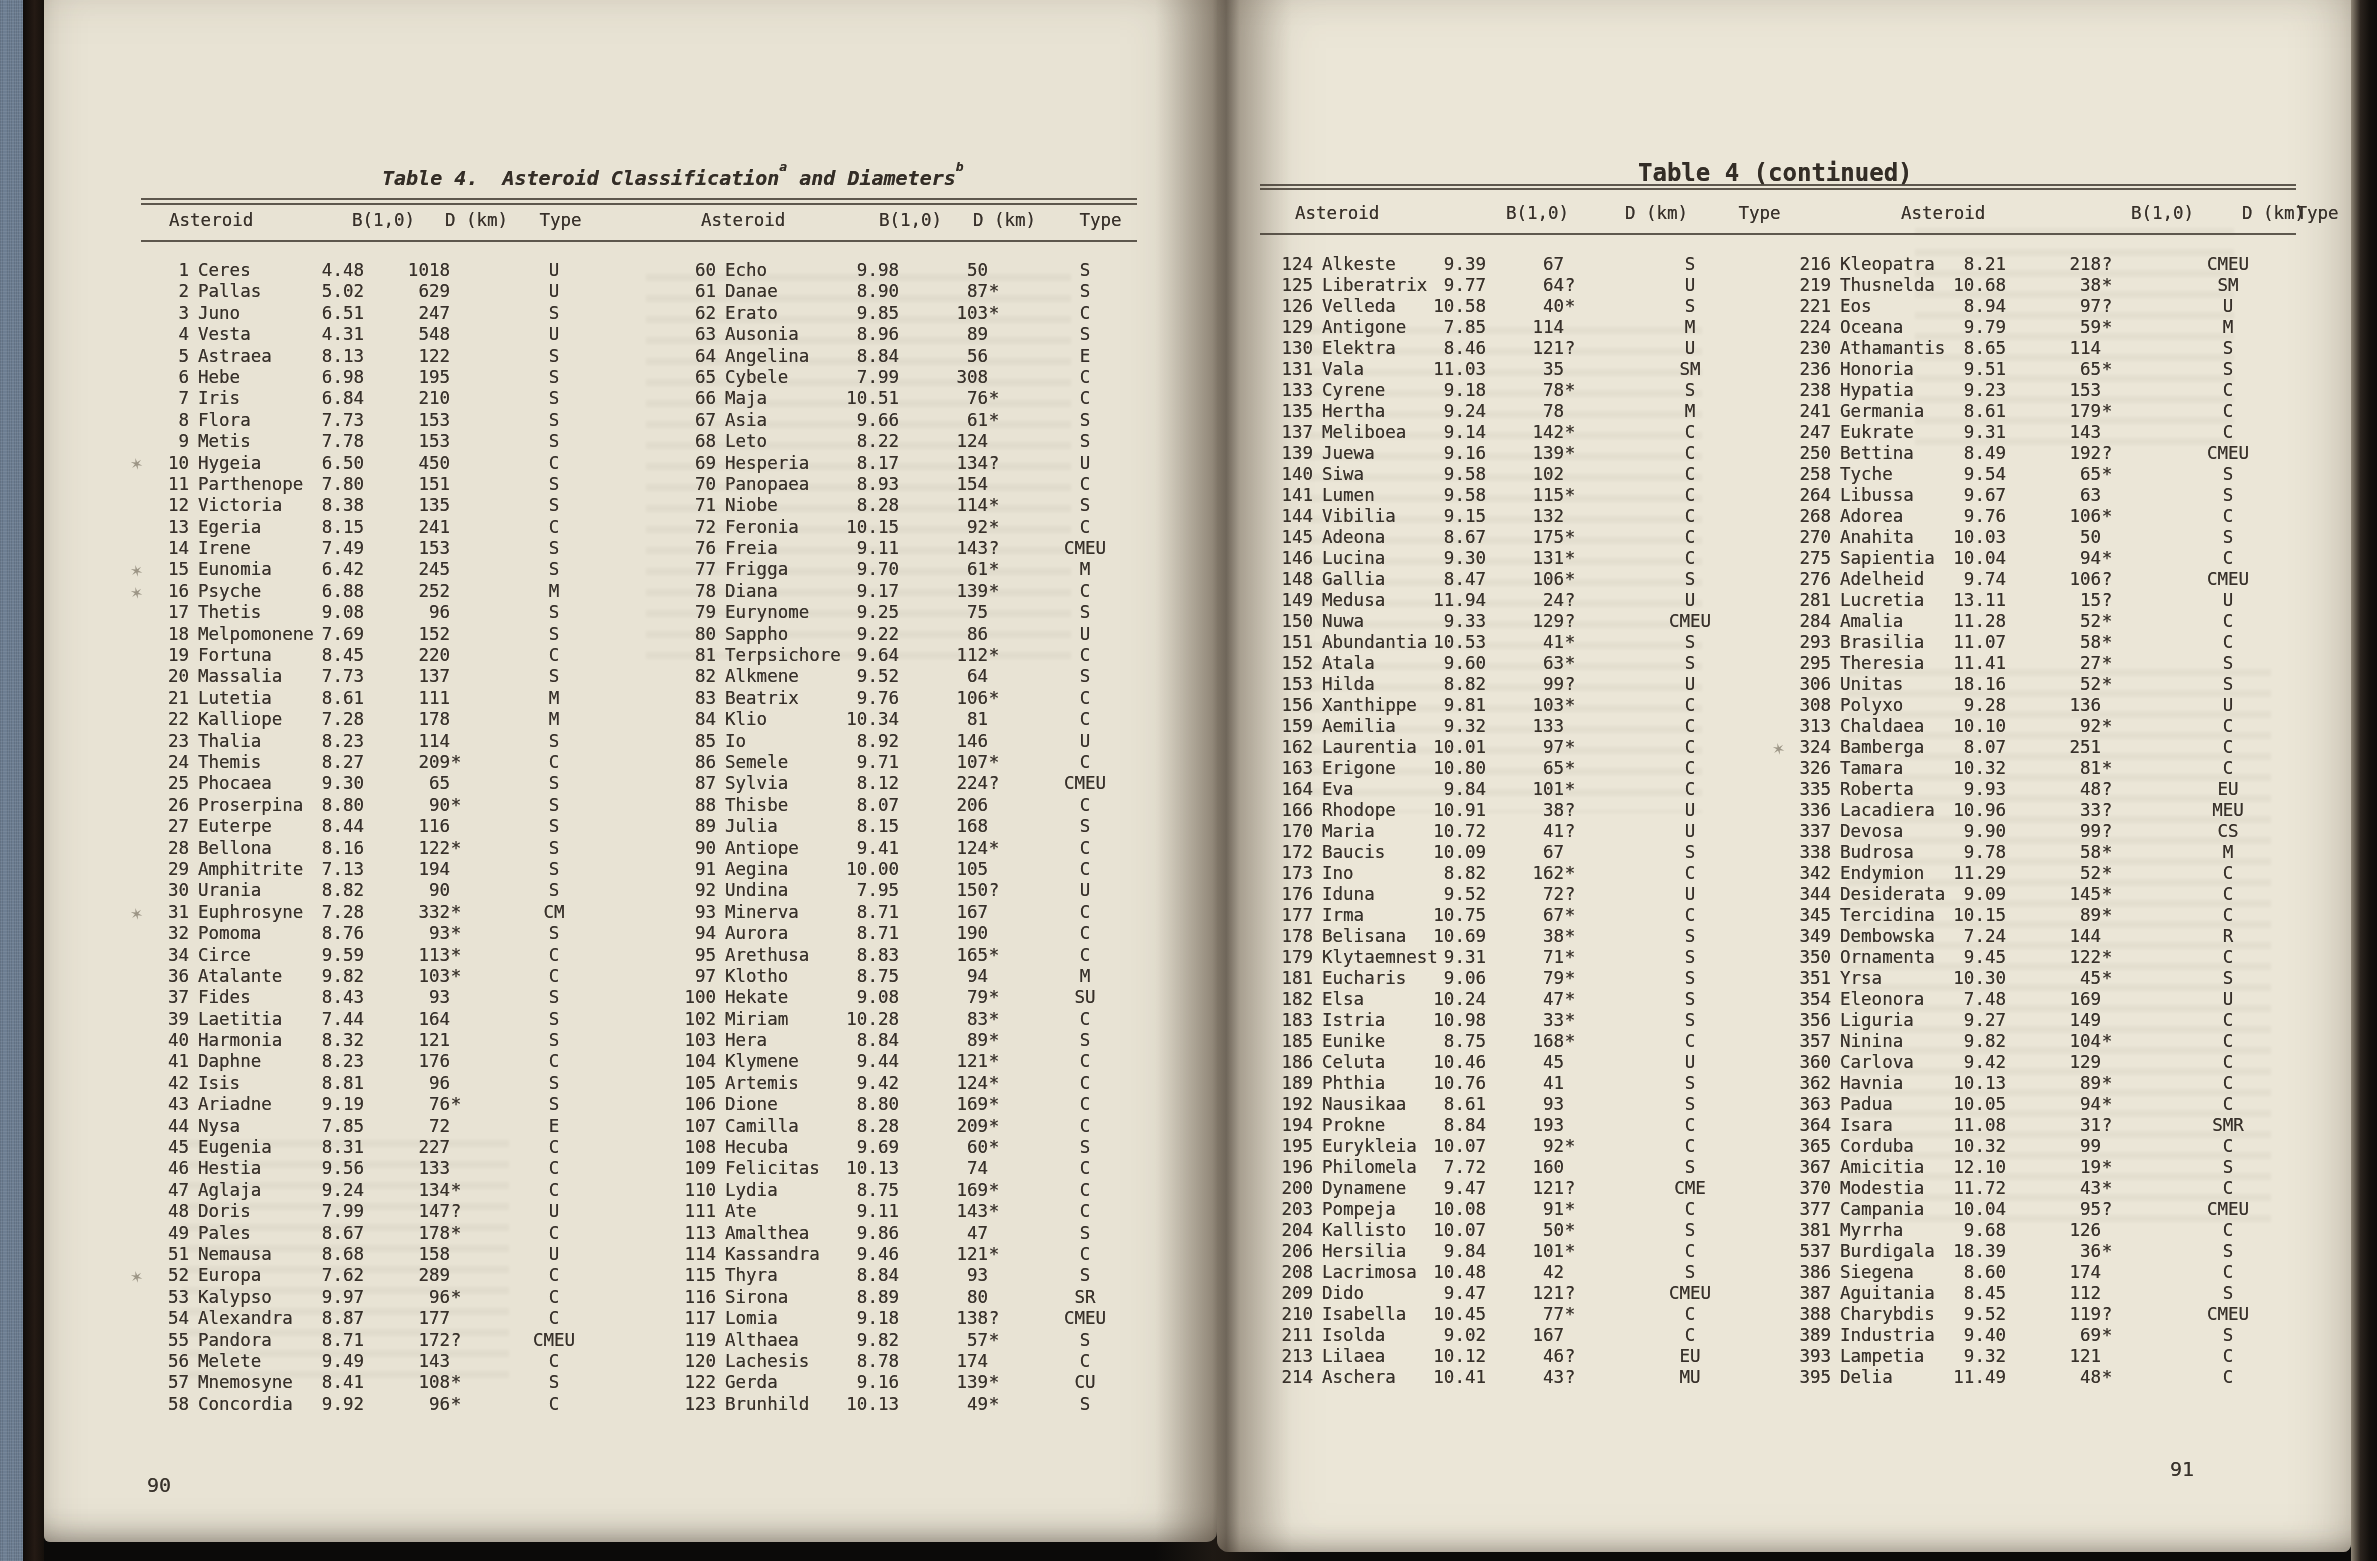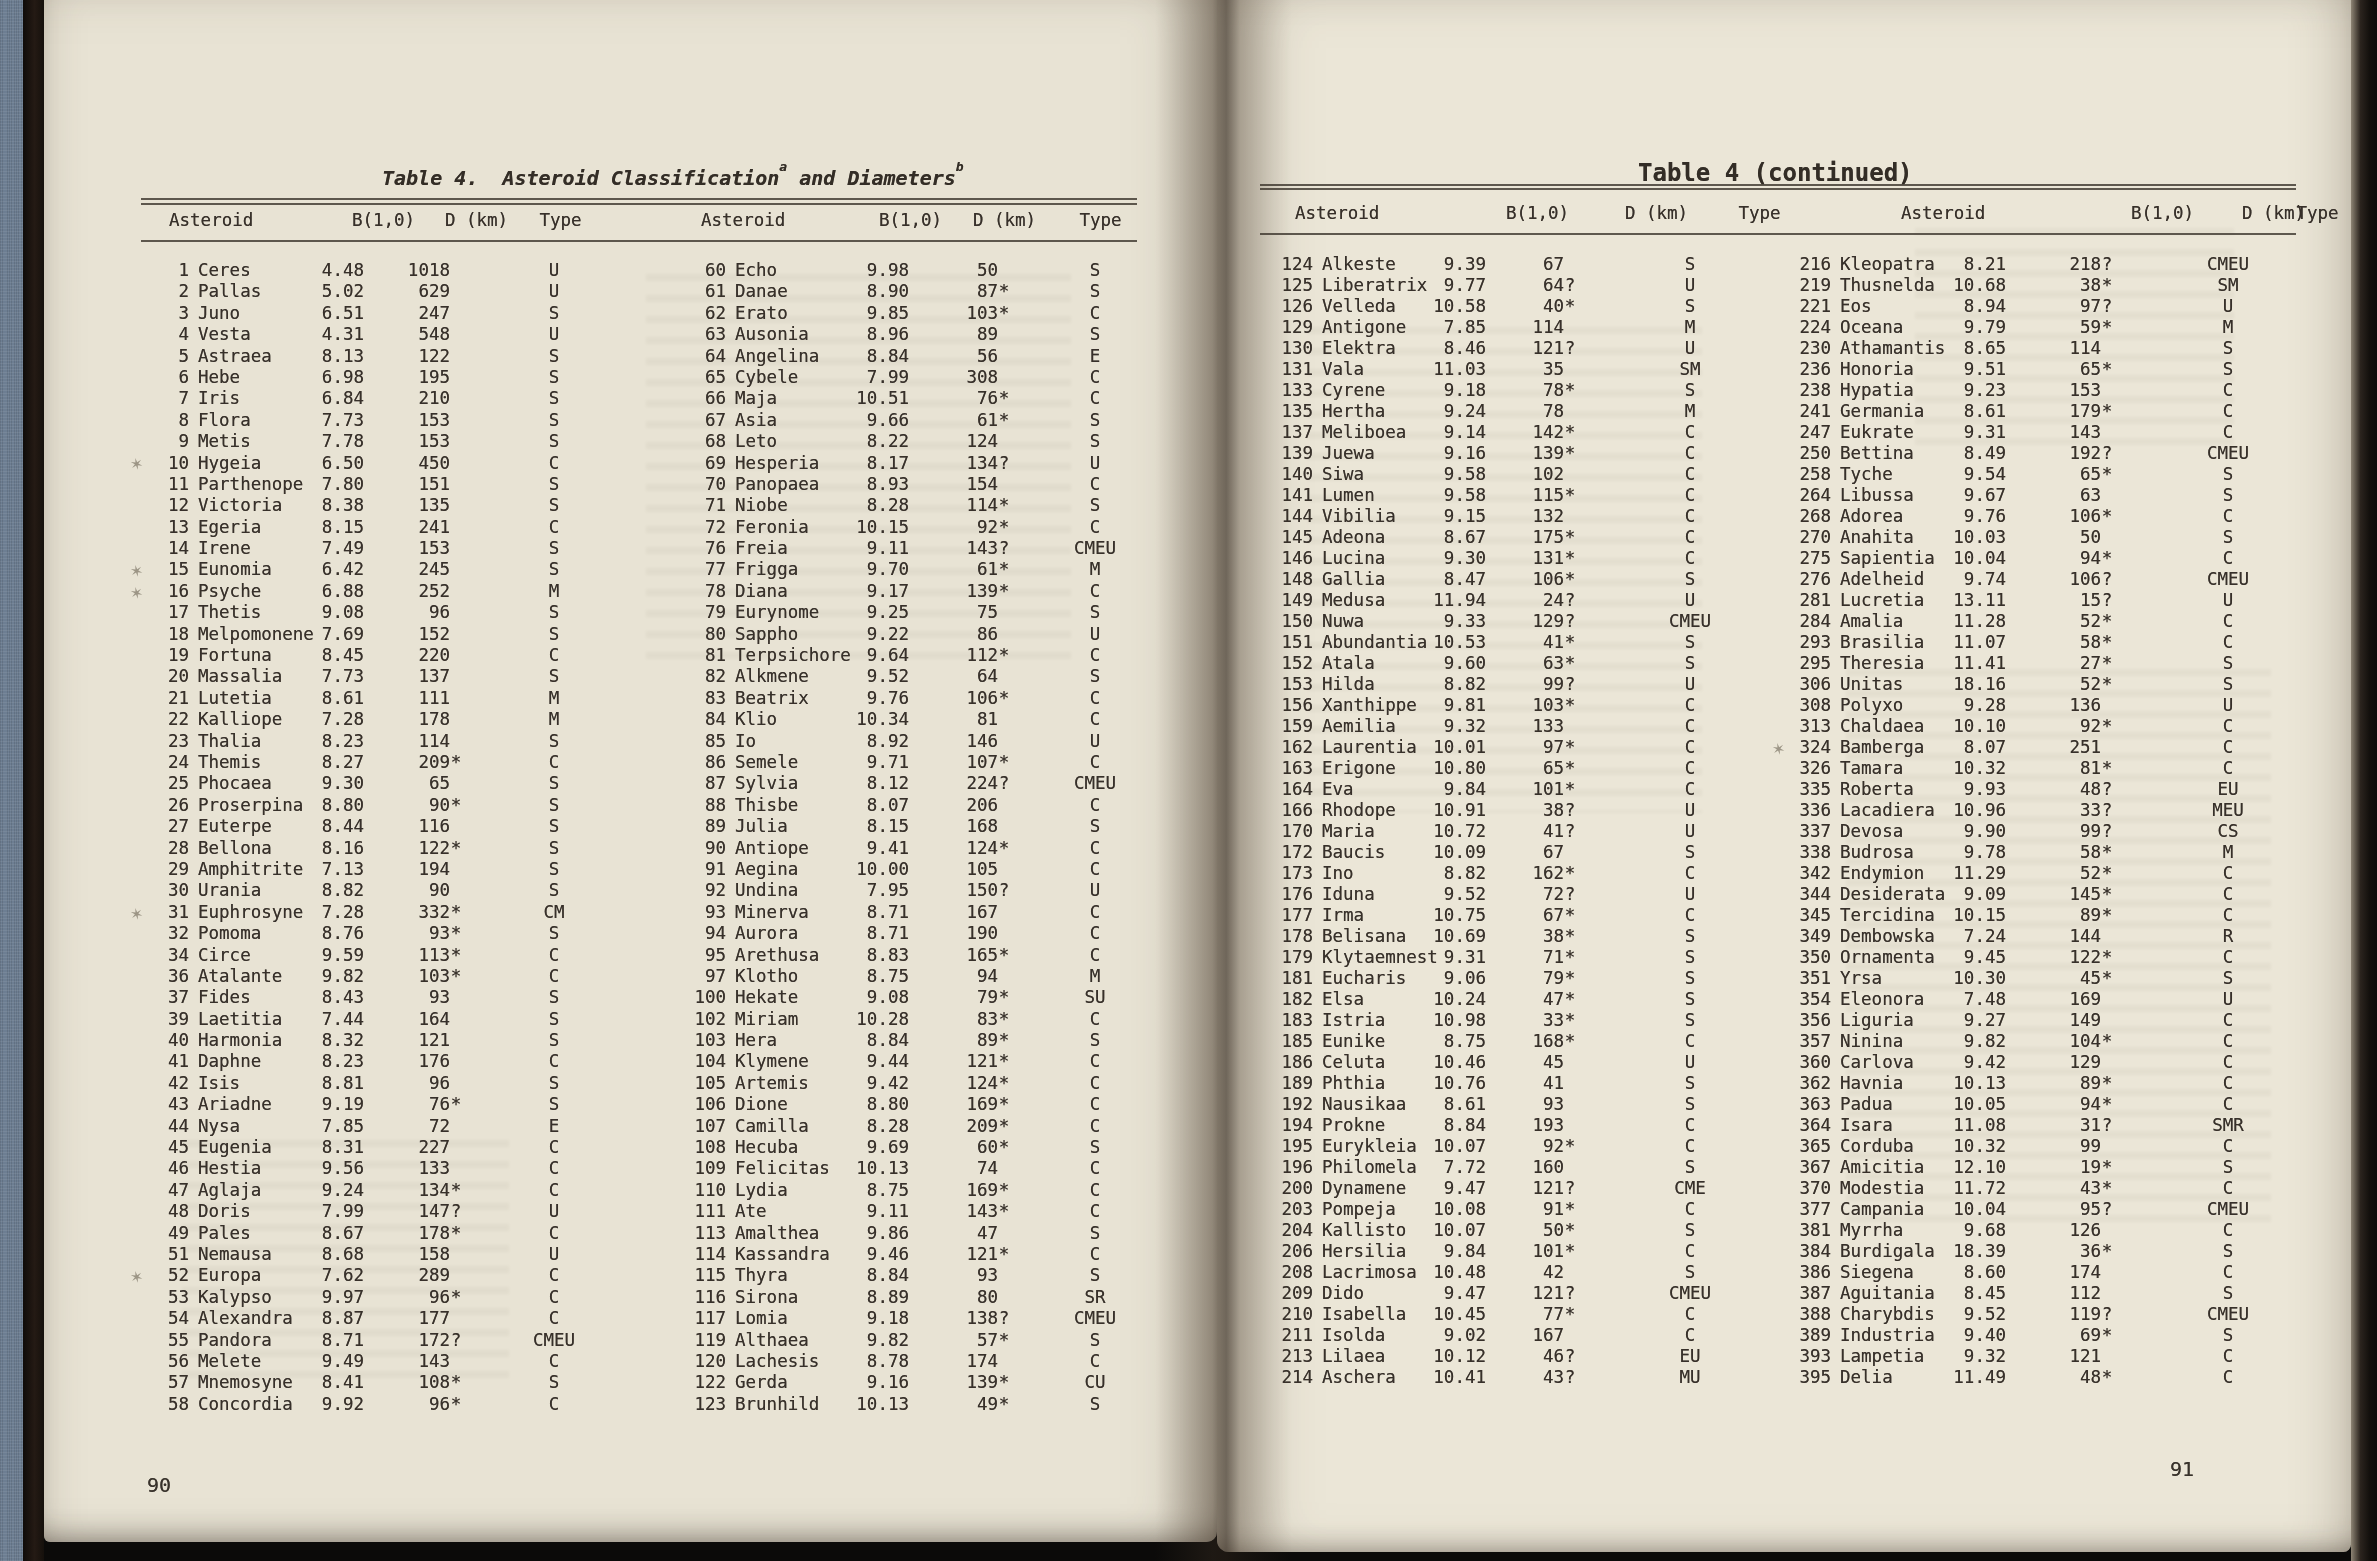--- a/index.html
+++ b/index.html
@@ -42,21 +42,21 @@
   
   .h{position:absolute;font-size:17.5px;text-shadow:0 0 0.5px rgba(51,45,38,.7);white-space:pre;}
   .hc{width:137px;text-align:center;}
   .h-a1{left:169px;top:210px}.h-b1{left:315px;top:210px}.h-d1{left:408px;top:210px}.h-t1{left:492px;top:210px}
   .h-a2{left:701px;top:210px}.h-b2{left:842px;top:210px}.h-d2{left:936px;top:210px}.h-t2{left:1032px;top:210px}
   .h-a3{left:1295px;top:203px}.h-b3{left:1469px;top:203px}.h-d3{left:1588px;top:203px}.h-t3{left:1691px;top:203px}
   .h-a4{left:1901px;top:203px}.h-b4{left:2094px;top:203px}.h-d4{left:2205px;top:203px}.h-t4{left:2249px;top:203px}
   
   .tgroup{position:absolute;font-size:17.5px;}
   .g1{left:157px;top:260px;--bw:207px;--dw:293px;--tl:365px;}
-  .g2{left:684px;top:260px;margin-left:10px;--bw:215px;--dw:304px;--tl:369px;}
+  .g2{left:684px;top:260px;--bw:215px;--dw:304px;--tl:369px;}
   .g3{left:1281px;top:254px;--bw:205px;--dw:283px;--tl:377px;}
   .g4{left:1799px;top:254px;--bw:207px;--dw:302px;--tl:397px;}
   .row{position:relative;height:21.4px;line-height:21.4px;width:653px;}
   .g3 .row,.g4 .row{height:21px;line-height:21px;}
   .c{position:absolute;top:0;text-shadow:0 0 0.5px rgba(51,45,38,.65);white-space:pre;}
   .num{left:0;width:32px;text-align:right;}
   .nm{left:41px;}
   .b{left:0;width:var(--bw);text-align:right;}
   .d{left:0;width:var(--dw);text-align:right;}
   .ds{left:calc(var(--dw) + 0.8px);width:20px;text-align:left;}
@@ -1997,21 +1997,21 @@
 
         <span class="c num">381</span>
         <span class="c nm">Myrrha</span>
         <span class="c b">9.68</span>
         <span class="c d">126</span>
         <span class="c ds"></span>
         <span class="c t">C</span>
       </div>
       <div class="row">
 
-        <span class="c num">384</span>
+        <span class="c num">537</span>
         <span class="c nm">Burdigala</span>
         <span class="c b">18.39</span>
         <span class="c d">36</span>
         <span class="c ds">*</span>
         <span class="c t">S</span>
       </div>
       <div class="row">
 
         <span class="c num">386</span>
         <span class="c nm">Siegena</span>

